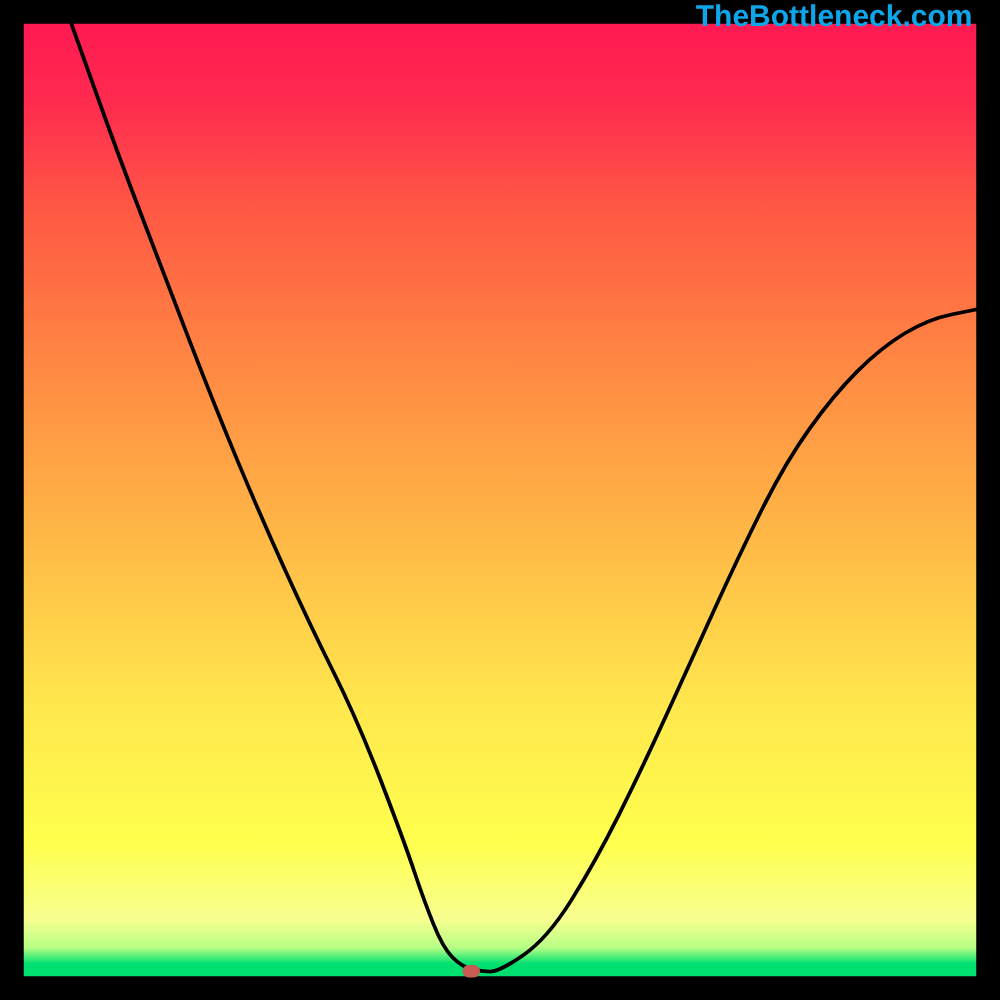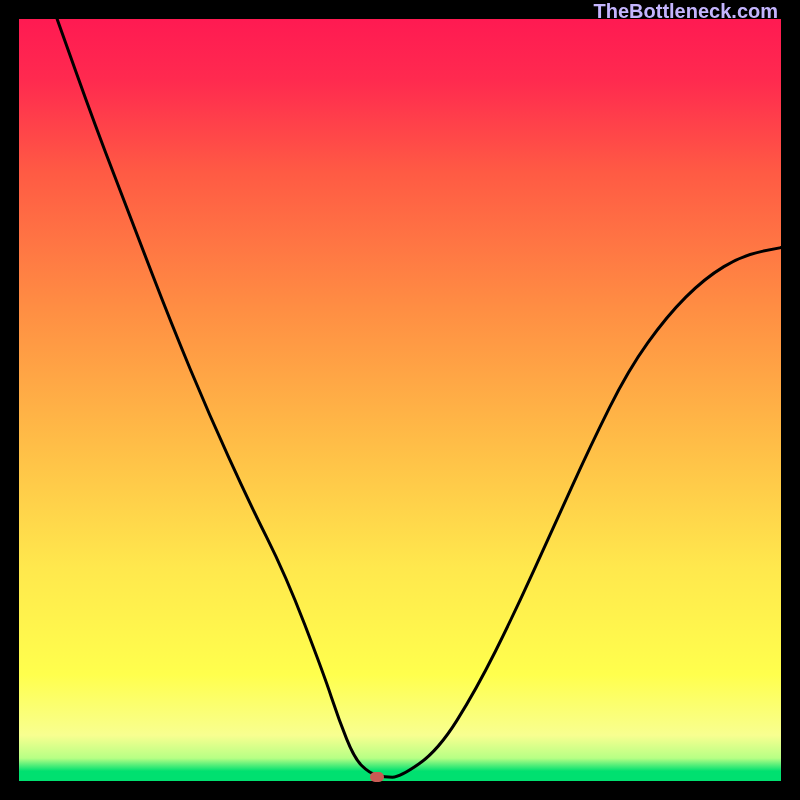--- a/index.html
+++ b/index.html
@@ -36,23 +36,23 @@
       #ff5a44 80%,
       #ff2a4f 92%,
       #ff1a52 100%
     );
   }
   .watermark {
     position: absolute;
     top: 0px;
     right: 22px;
     font-family: Arial, Helvetica, sans-serif;
-    font-size: 20px;
+    font-size: 24px;
     font-weight: 700;
-    color: #c4b5fd;
+    color: #0ea5e9;
     letter-spacing: 0px;
     user-select: none;
   }
   .curve-svg {
     position: absolute;
     left: 19px;
     top: 19px;
     width: 762px;
     height: 762px;
     overflow: visible;

